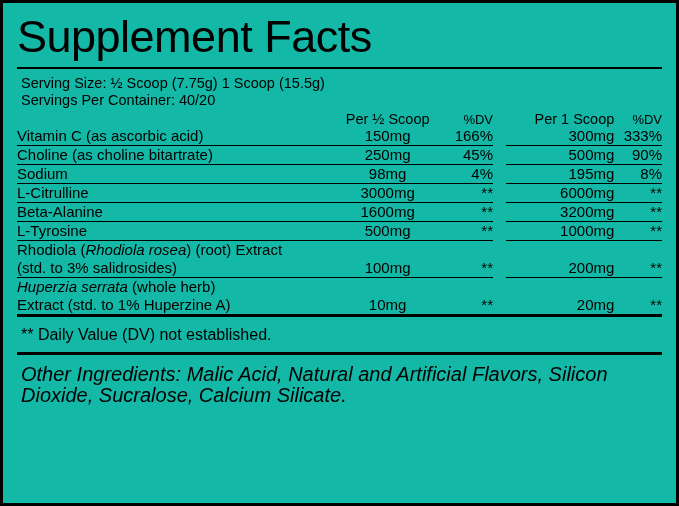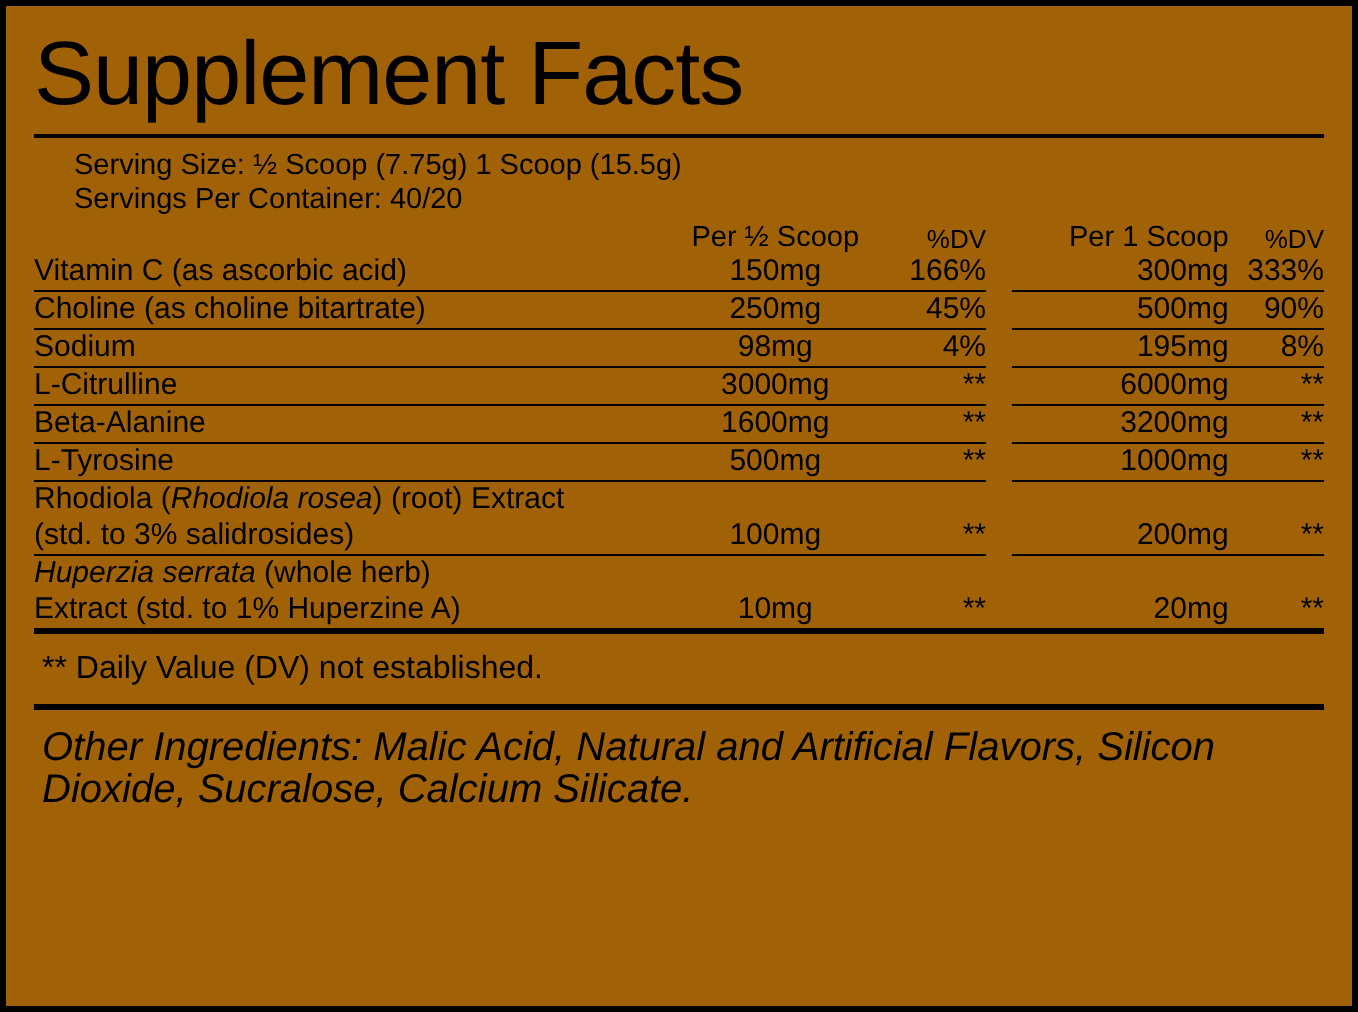--- a/index.html
+++ b/index.html
@@ -9,39 +9,39 @@
   }
   body {
     font-family: "Liberation Sans", sans-serif;
     color: #000000;
   }
   #panel {
     position: relative;
     width: 679px;
     height: 506px;
     box-sizing: border-box;
-    background: #a16207;
+    background: #14b8a6;
     border: 3px solid #000000;
     overflow: hidden;
   }
   .inner {
     padding: 8px 14px 0 14px;
   }
   .title {
     font-size: 45px;
     line-height: 52px;
     font-weight: 400;
     letter-spacing: -0.5px;
     margin: 0 0 4px 0;
     white-space: nowrap;
   }
   .serving-block {
     font-size: 14.5px;
     line-height: 17px;
-    margin: 6px 0 0 20px;
+    margin: 6px 0 0 4px;
   }
   
   table.facts {
     width: 100%;
     border-collapse: collapse;
     font-size: 15px;
     margin-top: 2px;
   }
   table.facts td, table.facts th {
     padding: 0;

